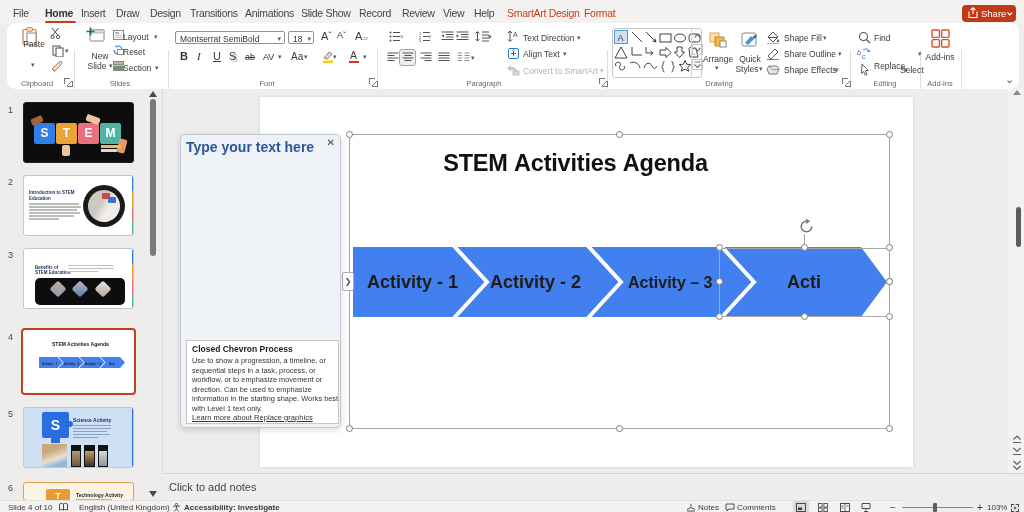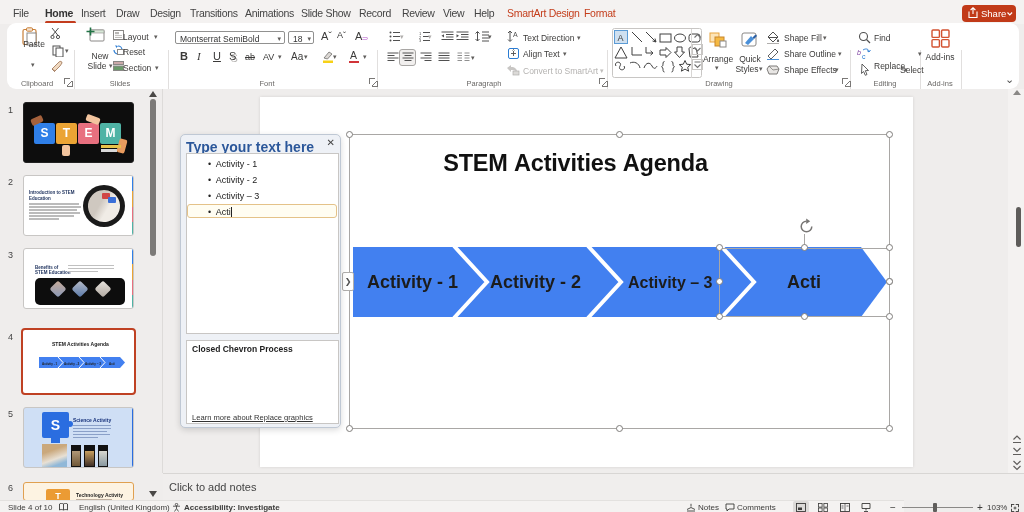--- a/index.html
+++ b/index.html
@@ -380,29 +380,23 @@
 <svg class="abs" style="left:1012px; top:434px;" width="10" height="38" viewBox="0 0 10 38">
   <path d="M1.5 5.5 L5 2 L8.5 5.5 M1 8.5 L9 8.5" fill="none" stroke="#605e5c" stroke-width="1.2"></path>
   <path d="M1.5 14 L5 17.5 L8.5 14 M1 20.5 L9 20.5" fill="none" stroke="#605e5c" stroke-width="1.2"></path>
   <path d="M1.5 27 L5 30.5 L8.5 27" fill="none" stroke="#605e5c" stroke-width="1.2"></path>
   <path d="M1.5 32 L5 35.5 L8.5 32" fill="none" stroke="#605e5c" stroke-width="1.2"></path>
 </svg>
 
 <div id="textpane">
   <div style="position:absolute; left:5px; top:4px; font-size:14px; font-weight:bold; color:#2b579a;">Type your text here</div>
   <div style="position:absolute; right:5px; top:2px; font-size:10px; color:#444;">✕</div>
-  <div style="position:absolute; left:5px; top:18px; width:153px; height:181px; background:#fff; border:1px solid #c8c6c4;">
-    <div style="position:absolute; left:21px; top:5px; font-size:9px; color:#222;">•&nbsp; Activity - 1</div>
-    <div style="position:absolute; left:21px; top:21px; font-size:9px; color:#222;">•&nbsp; Activity - 2</div>
-    <div style="position:absolute; left:21px; top:37px; font-size:9px; color:#222;">•&nbsp; Activity – 3</div>
-    <div style="position:absolute; left:0px; top:49.5px; width:150px; height:14.5px; background:#fffdf2; border:1.2px solid #e4c289; border-radius:3px;"></div>
-    <div style="position:absolute; left:21px; top:53px; font-size:9px; color:#222;">•&nbsp; Acti<span style="border-right:1px solid #222;"></span></div>
-  </div>
   <div style="position:absolute; left:5px; top:205px; width:153px; height:84px; background:#fff; border:1px solid #c8c6c4;">
     <div style="position:absolute; left:5px; top:3px; font-size:8.5px; font-weight:bold; color:#222;">Closed Chevron Process</div>
+    <div style="position:absolute; left:5px; top:15px; width:147px; font-size:7.4px; line-height:9.6px; color:#333;">Use to show a progression, a timeline, or sequential steps in a task, process, or workflow, or to emphasize movement or direction. Can be used to emphasize information in the starting shape. Works best with Level 1 text only.</div>
     <div style="position:absolute; left:5px; top:72px; font-size:7.6px; color:#333; text-decoration:underline;">Learn more about Replace graphics</div>
   </div>
 </div>
 
 <div id="panel">
   <span class="tnum" style="top:105px;">1</span>
   <span class="tnum" style="top:177px;">2</span>
   <span class="tnum" style="top:250px;">3</span>
   <span class="tnum" style="top:332px;">4</span>
   <span class="tnum" style="top:409px;">5</span>

